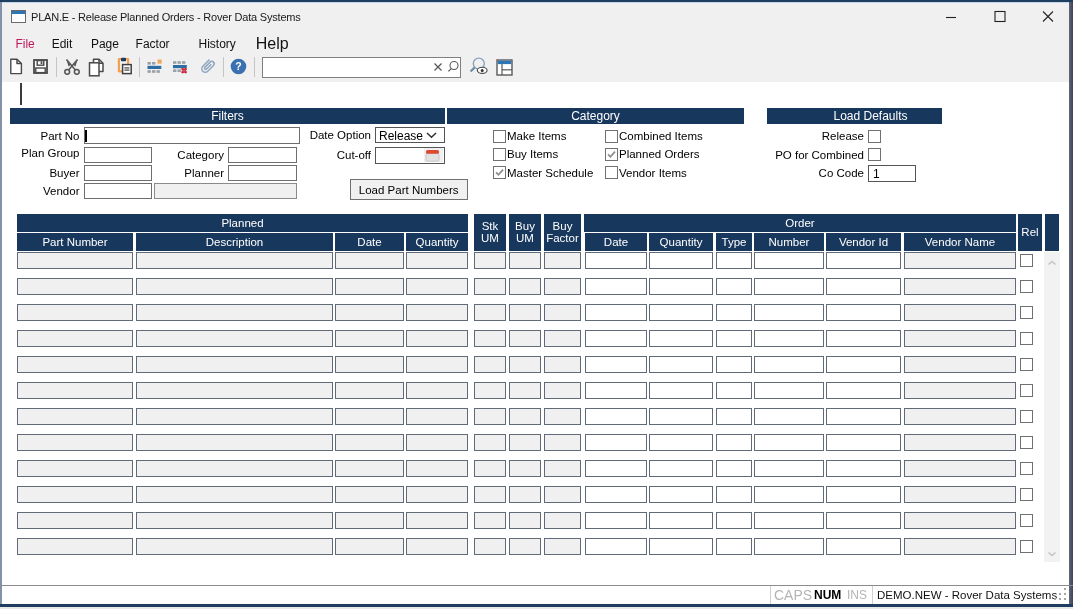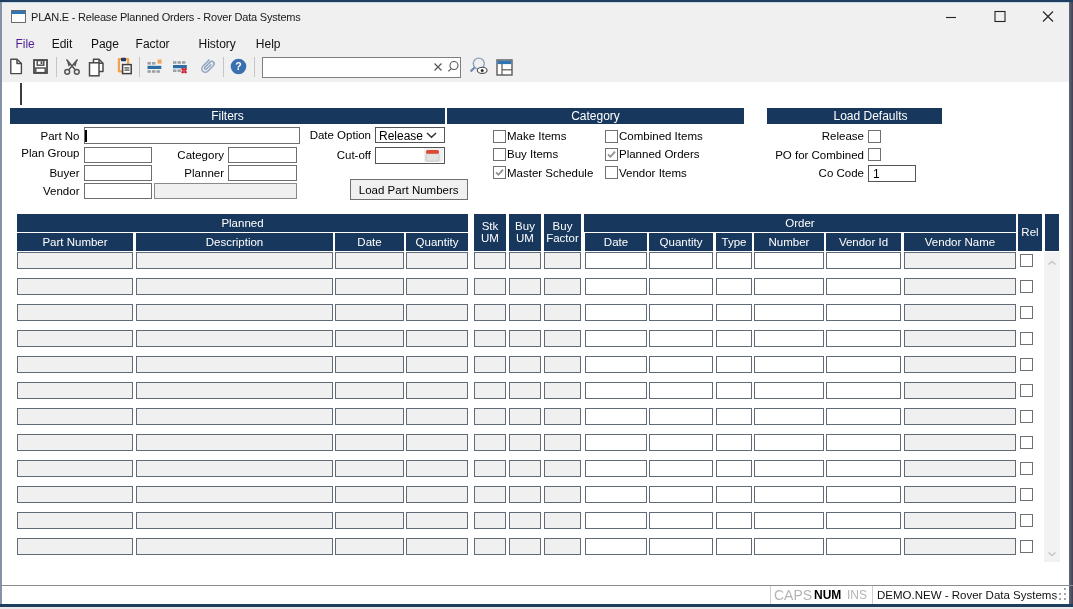--- a/index.html
+++ b/index.html
@@ -27,26 +27,26 @@
 <svg class="a" style="left:941px;top:8px" width="20" height="18">
     <line x1="5" y1="9.5" x2="15" y2="9.5" stroke="#222" stroke-width="1.1"></line>
   </svg>
 <svg class="a" style="left:990px;top:8px" width="20" height="18">
     <rect x="5" y="3.5" width="10" height="10" fill="none" stroke="#222" stroke-width="1.1"></rect>
   </svg>
 <svg class="a" style="left:1038px;top:8px" width="20" height="18">
     <line x1="5" y1="3.5" x2="15" y2="13.5" stroke="#222" stroke-width="1.1"></line>
     <line x1="15" y1="3.5" x2="5" y2="13.5" stroke="#222" stroke-width="1.1"></line>
   </svg>
-<div class="a" style="left:15.4px;top:36.5px;width:60px;height:14px;font-size:12px;color:#4c1d95;line-height:14px">File</div>
+<div class="a" style="left:15.4px;top:36.5px;width:60px;height:14px;font-size:12px;color:#be185d;line-height:14px">File</div>
 <div class="a" style="left:51.7px;top:36.5px;width:60px;height:14px;font-size:12px;color:#111;line-height:14px">Edit</div>
 <div class="a" style="left:90.9px;top:36.5px;width:60px;height:14px;font-size:12px;color:#111;line-height:14px">Page</div>
 <div class="a" style="left:135.6px;top:36.5px;width:60px;height:14px;font-size:12px;color:#111;line-height:14px">Factor</div>
 <div class="a" style="left:198.5px;top:36.5px;width:60px;height:14px;font-size:12px;color:#111;line-height:14px">History</div>
-<div class="a" style="left:255.8px;top:36.5px;width:60px;height:14px;font-size:12px;color:#111;line-height:14px">Help</div>
+<div class="a" style="left:255.8px;top:36.5px;width:60px;height:14px;font-size:16px;color:#111;line-height:14px">Help</div>
 <div class="a" style="left:55.5px;top:57px;width:1px;height:20px;background:#c5c5c5"></div>
 <div class="a" style="left:139px;top:57px;width:1px;height:20px;background:#c5c5c5"></div>
 <div class="a" style="left:222.5px;top:57px;width:1px;height:20px;background:#c5c5c5"></div>
 <div class="a" style="left:254px;top:57px;width:1px;height:20px;background:#c5c5c5"></div>
 <svg class="a" style="left:8px;top:58px" width="16" height="17" viewBox="0 0 16 17">
     <path d="M2.8 1.2 H9 L13.4 5.6 V15.6 H2.8 Z" fill="#fff" stroke="#4a4a4a" stroke-width="1.4" stroke-linejoin="round"></path>
     <path d="M9 1.2 V5.6 H13.4" fill="none" stroke="#4a4a4a" stroke-width="1.5" stroke-linejoin="round"></path>
   </svg>
 <svg class="a" style="left:33px;top:59px" width="15" height="15" viewBox="0 0 15 15">
     <rect x="1" y="1" width="13" height="13" fill="#fff" stroke="#4a4a4a" stroke-width="1.8"></rect>

